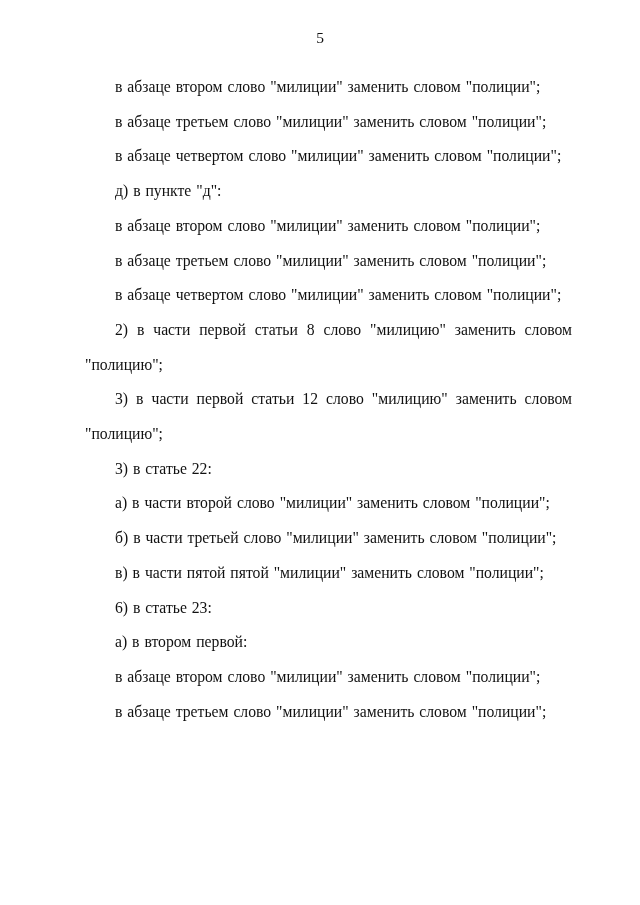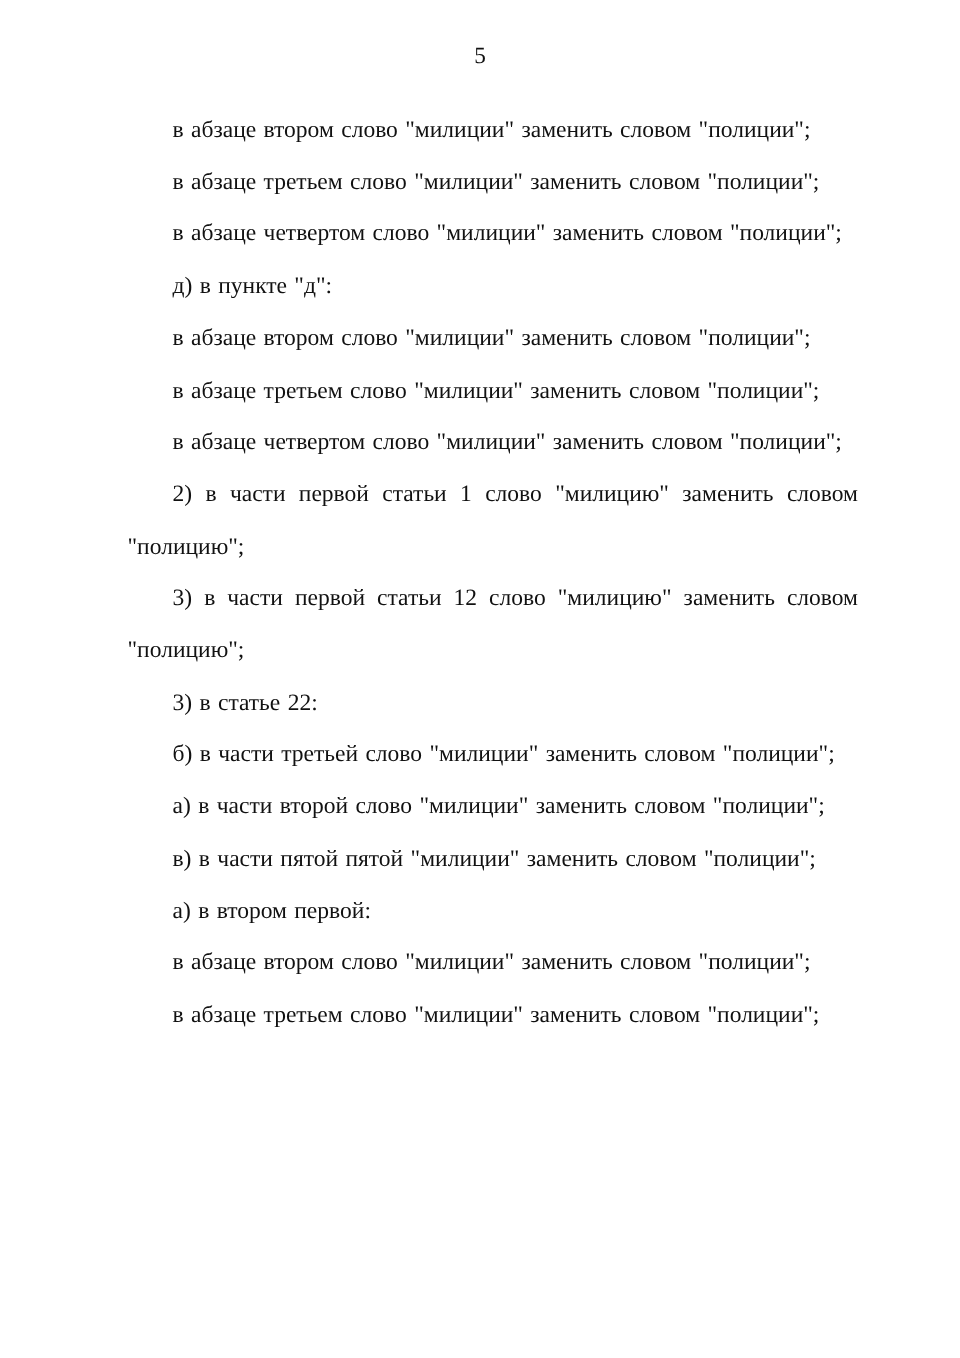--- a/index.html
+++ b/index.html
@@ -43,23 +43,24 @@
 <div class="page">
   <div class="page-number">5</div>
   <div class="content">
     <p>в абзаце втором слово "милиции" заменить словом "полиции";</p>
     <p>в абзаце третьем слово "милиции" заменить словом "полиции";</p>
     <p>в абзаце четвертом слово "милиции" заменить словом "полиции";</p>
     <p>д) в пункте "д":</p>
     <p>в абзаце втором слово "милиции" заменить словом "полиции";</p>
     <p>в абзаце третьем слово "милиции" заменить словом "полиции";</p>
     <p>в абзаце четвертом слово "милиции" заменить словом "полиции";</p>
-    <p>2) в части первой статьи 1 слово "милицию" заменить словом "полицию";</p>
+    <p>2) в части первой статьи 8 слово "милицию" заменить словом "полицию";</p>
     <p>3) в части первой статьи 12 слово "милицию" заменить словом "полицию";</p>
     <p>3) в статье 22:</p>
+    <p>а) в части второй слово "милиции" заменить словом "полиции";</p>
     <p>б) в части третьей слово "милиции" заменить словом "полиции";</p>
-    <p>а) в части второй слово "милиции" заменить словом "полиции";</p>
     <p>в) в части пятой пятой "милиции" заменить словом "полиции";</p>
+    <p>6) в статье 23:</p>
     <p>а) в втором первой:</p>
     <p>в абзаце втором слово "милиции" заменить словом "полиции";</p>
     <p>в абзаце третьем слово "милиции" заменить словом "полиции";</p>
   </div>
 </div>
 
 </body></html>

